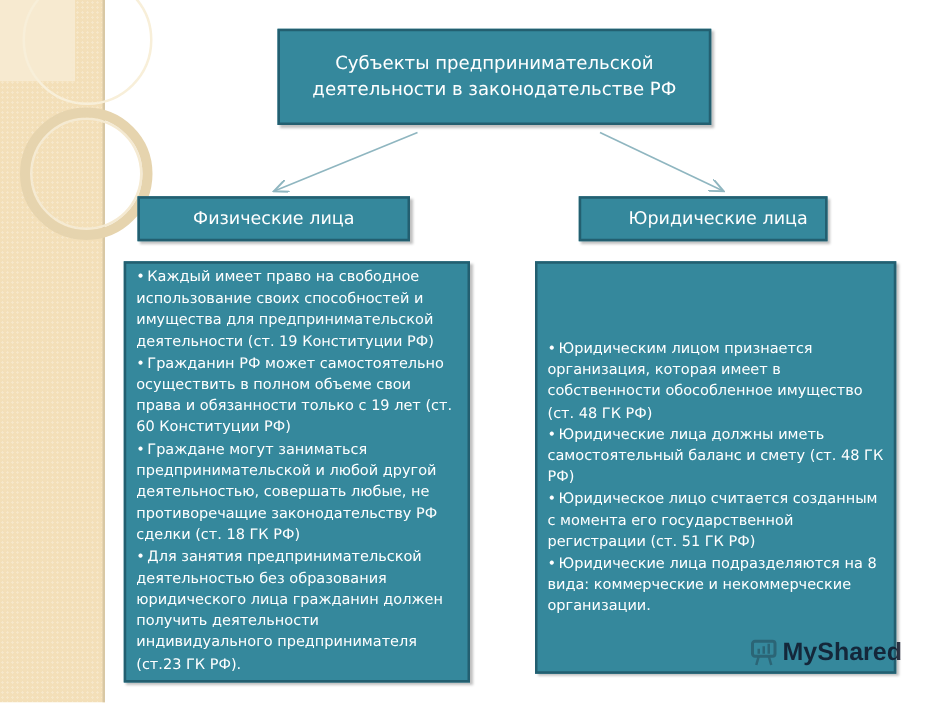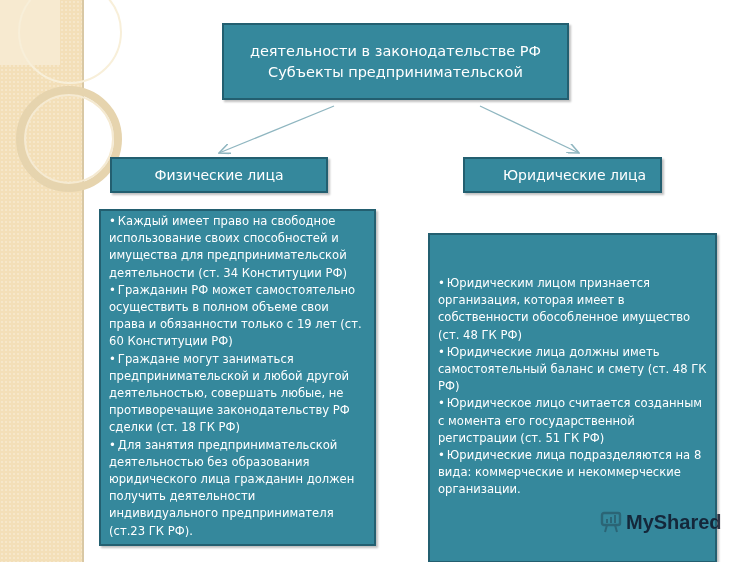--- a/index.html
+++ b/index.html
@@ -49,21 +49,21 @@
     display:flex; align-items:center; justify-content:center;
     font-size:14px;
   }
   .cat-left { left:110px; width:218px; }
   .cat-right { left:463px; width:199px;padding-left:24px; }
   .content-box {
     top:209px; font-size:11.6px; line-height:17.2px;
     padding:2px 8px 4px 8px;
   }
   .content-left { left:99px; width:277px; height:337px; }
-  .content-right { left:428px; width:289px; height:330px; padding-top:40px;margin-top:24px; }
+  .content-right { left:428px; width:289px; height:330px; padding-top:59px; }
   .content-box p { margin:0; }
   .content-box p::before { content:"•"; margin-right:2px; }
   svg.arrows { position:absolute; left:0; top:0; }
   .watermark {
     position:absolute; left:600px; top:510px;
     display:flex; align-items:center; gap:4px;
     color:#0f172a; font-size:20px; font-weight:bold;
     font-family:"Liberation Sans", sans-serif;
     opacity:0.85;
   }
@@ -85,35 +85,35 @@
     <marker id="ah" markerWidth="10" markerHeight="8" refX="9" refY="4" orient="auto">
       <path d="M0,0 L9,4 L0,8" fill="none" stroke="#8fb6c0" stroke-width="1.2"></path>
     </marker>
   </defs>
   <line x1="334" y1="106" x2="219" y2="153" stroke="#8fb6c0" stroke-width="1.3" marker-end="url(#ah)"></line>
   <line x1="480" y1="106" x2="579" y2="153" stroke="#8fb6c0" stroke-width="1.3" marker-end="url(#ah)"></line>
 </svg>
 
 <div class="box title-box">
   <div>
+    <div>Субъекты предпринимательской</div>
     <div>деятельности в законодательстве РФ</div>
-    <div>Субъекты предпринимательской</div>
   </div>
 </div>
 
 <div class="box cat-box cat-left">
   <span>Физические лица</span>
 </div>
 
 <div class="box cat-box cat-right">
   <span>Юридические лица</span>
 </div>
 
 <div class="box content-box content-left">
-  <p>Каждый имеет право на свободное использование своих способностей и имущества для предпринимательской деятельности (ст. 34 Конституции РФ)</p>
+  <p>Каждый имеет право на свободное использование своих способностей и имущества для предпринимательской деятельности (ст. 19 Конституции РФ)</p>
   <p>Гражданин РФ может самостоятельно осуществить в полном объеме свои права и обязанности только с 19 лет (ст. 60 Конституции РФ)</p>
   <p>Граждане могут заниматься предпринимательской  и любой другой деятельностью, совершать любые, не противоречащие законодательству РФ сделки (ст. 18 ГК РФ)</p>
   <p>Для занятия предпринимательской деятельностью без образования юридического лица гражданин должен получить деятельности индивидуального предпринимателя (ст.23 ГК РФ).</p>
 </div>
 
 <div class="box content-box content-right">
   <p>Юридическим лицом признается организация, которая имеет в собственности обособленное имущество (ст. 48 ГК РФ)</p>
   <p>Юридические лица должны иметь самостоятельный баланс и смету (ст. 48 ГК РФ)</p>
   <p>Юридическое лицо считается созданным с момента его государственной регистрации (ст. 51 ГК РФ)</p>
   <p>Юридические лица подразделяются на 8 вида: коммерческие и некоммерческие организации.</p>

